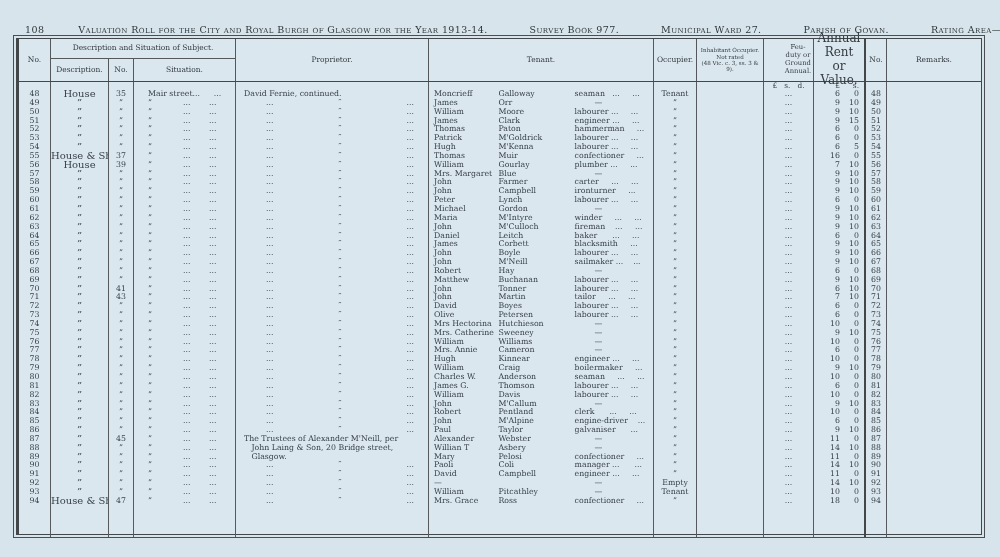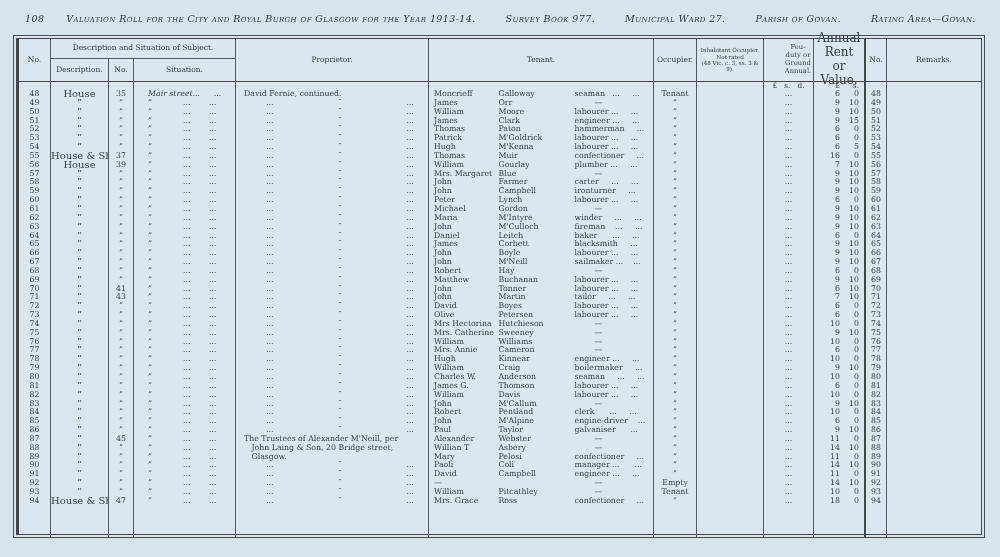--- a/index.html
+++ b/index.html
@@ -4,23 +4,23 @@
 <style>
   html,body{margin:0;padding:0;}
   body{
     width:1000px;height:557px;overflow:hidden;
     background:#d7e4eb;
     font-family:"DejaVu Serif","Liberation Serif",serif;
     color:#39424a;
     -webkit-font-smoothing:antialiased;
   }
   .page-header{
-    display:flex;align-items:flex-start;gap:4px;
+    display:flex;align-items:flex-end;gap:16px;
     padding:13px 0 0 25px;height:22px;
-    font-size:9.5px;color:#2e3639;letter-spacing:.4px;white-space:nowrap;font-style:italic;
+    font-size:9.5px;color:#2e3639;letter-spacing:.4px;white-space:nowrap;
   }
   .page-num{margin-right:18px;font-size:9.5px;}
   .ht{font-variant:small-caps;margin-right:26px;}
   .sheet{
     position:absolute;left:16px;top:38px;width:966px;height:497px;
     border:1.5px solid #43474a;border-left-width:3px;
     outline:1px solid #4a4e51;outline-offset:2px;
     background:#dbe7ee;
     box-sizing:border-box;
   }
@@ -54,21 +54,21 @@
   .tbody{display:block;}
   .row{height:8.85px;font-size:7.8px;line-height:8.85px;white-space:nowrap;}
   .row.units{height:8px;line-height:8px;font-size:7.4px;}
   .row.filler{height:32px;}
   .c{border-right:1px solid #565a5d;box-sizing:border-box;overflow:hidden;}
   .c.rent{border-right:2px solid #43474a;}
   .c.rem{border-right:none;}
   .c.no,.c.stno,.c.no2,.c.occ,.c.desc{text-align:center;}
   .c.desc{font-size:10px;}
   .c.sit{display:flex;}
-  .c.sit .street{flex:1;padding-left:14px;font-style:italic;}
+  .c.sit .street{flex:1;padding-left:14px;}
   .c.sit .dt{width:26px;text-align:left;}
   .c.prop{position:relative;}
   .c.prop .ptext{display:none;padding-left:8px;white-space:pre;}
   .c.prop .pdots{display:flex;padding:0 14px 0 30px;justify-content:space-between;}
   .c.prop.has-text .ptext{display:block;}
   .c.ten{display:flex;}
   .c.ten .tf{width:31%;padding-left:5px;box-sizing:border-box;}
   .c.ten .ts{width:34%;}
   .c.ten .to{width:35%;white-space:pre;}
   .c.feu{text-align:center;white-space:pre;}

